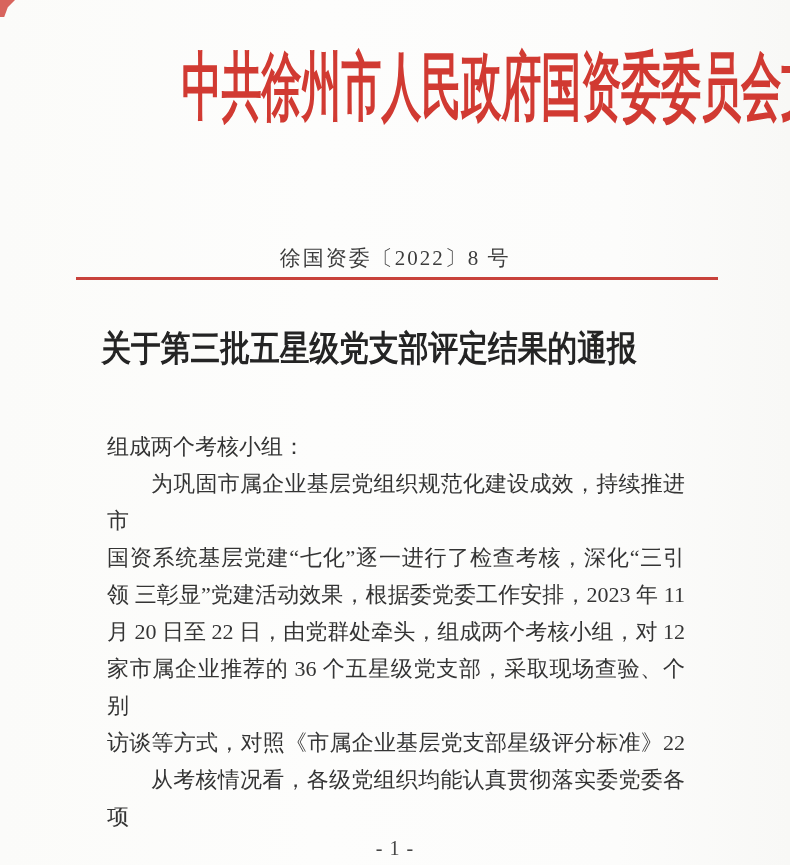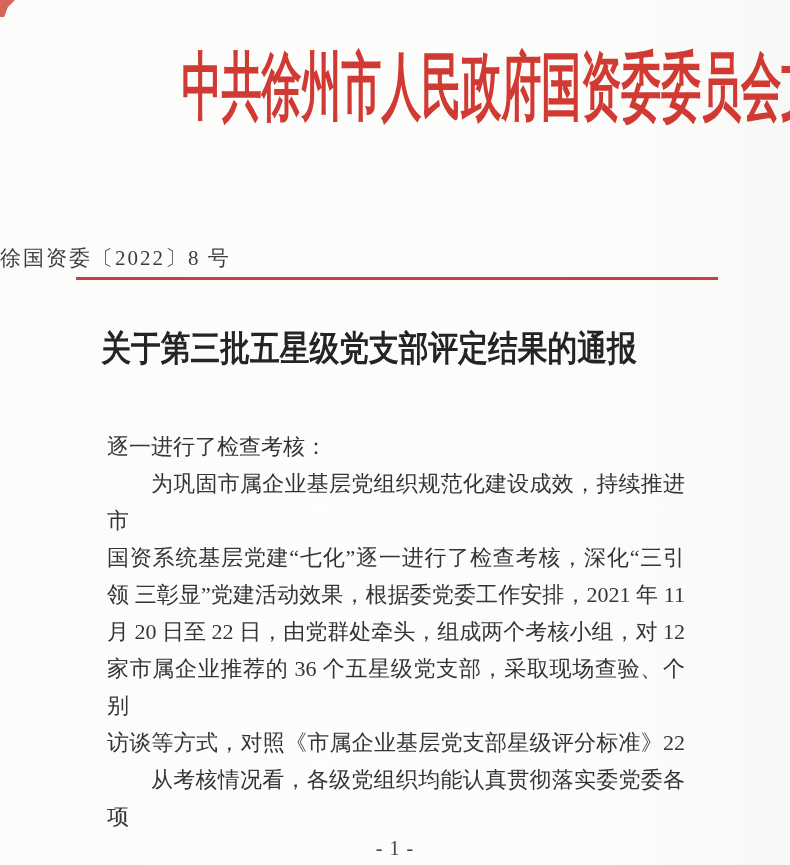--- a/index.html
+++ b/index.html
@@ -40,21 +40,21 @@
     white-space: nowrap;
     transform: scaleX(0.54);
     transform-origin: 50% 50%;
     letter-spacing: 0;
   }
   .doc-number {
     position: absolute;
     top: 245px;
     left: 0;
     width: 790px;
-    text-align: left;
+    text-align: center;
     font-size: 21px;
     line-height: 26px;
     color: #3c3c3c;
     letter-spacing: 2px;
   }
   .red-line {
     position: absolute;
     top: 277px;
     left: 76px;
     width: 642px;
@@ -111,24 +111,24 @@
 
   <div class="header-title">中共徐州市人民政府国资委委员会文件</div>
 
   <div class="doc-number">徐国资委〔2022〕8 号</div>
 
   <div class="red-line"></div>
 
   <div class="doc-title">关于第三批五星级党支部评定结果的通报</div>
 
   <div class="body-block">
-    <div class="line">逐一进行了检查考核：</div>
+    <div class="line">组成两个考核小组：</div>
     <div class="line indent just">为巩固市属企业基层党组织规范化建设成效，持续推进市</div>
     <div class="line just">国资系统基层党建“七化”逐一进行了检查考核，深化“三引</div>
-    <div class="line just">领 三彰显”党建活动效果，根据委党委工作安排，2021 年 11</div>
+    <div class="line just">领 三彰显”党建活动效果，根据委党委工作安排，2023 年 11</div>
     <div class="line just">月 20 日至 22 日，由党群处牵头，组成两个考核小组，对 12</div>
     <div class="line just">家市属企业推荐的 36 个五星级党支部，采取现场查验、个别</div>
     <div class="line just">访谈等方式，对照《市属企业基层党支部星级评分标准》22</div>
     <div class="line indent just">从考核情况看，各级党组织均能认真贯彻落实委党委各项</div>
 
   </div>
 
   <div class="page-number">- 1 -</div>
 
 </div>

